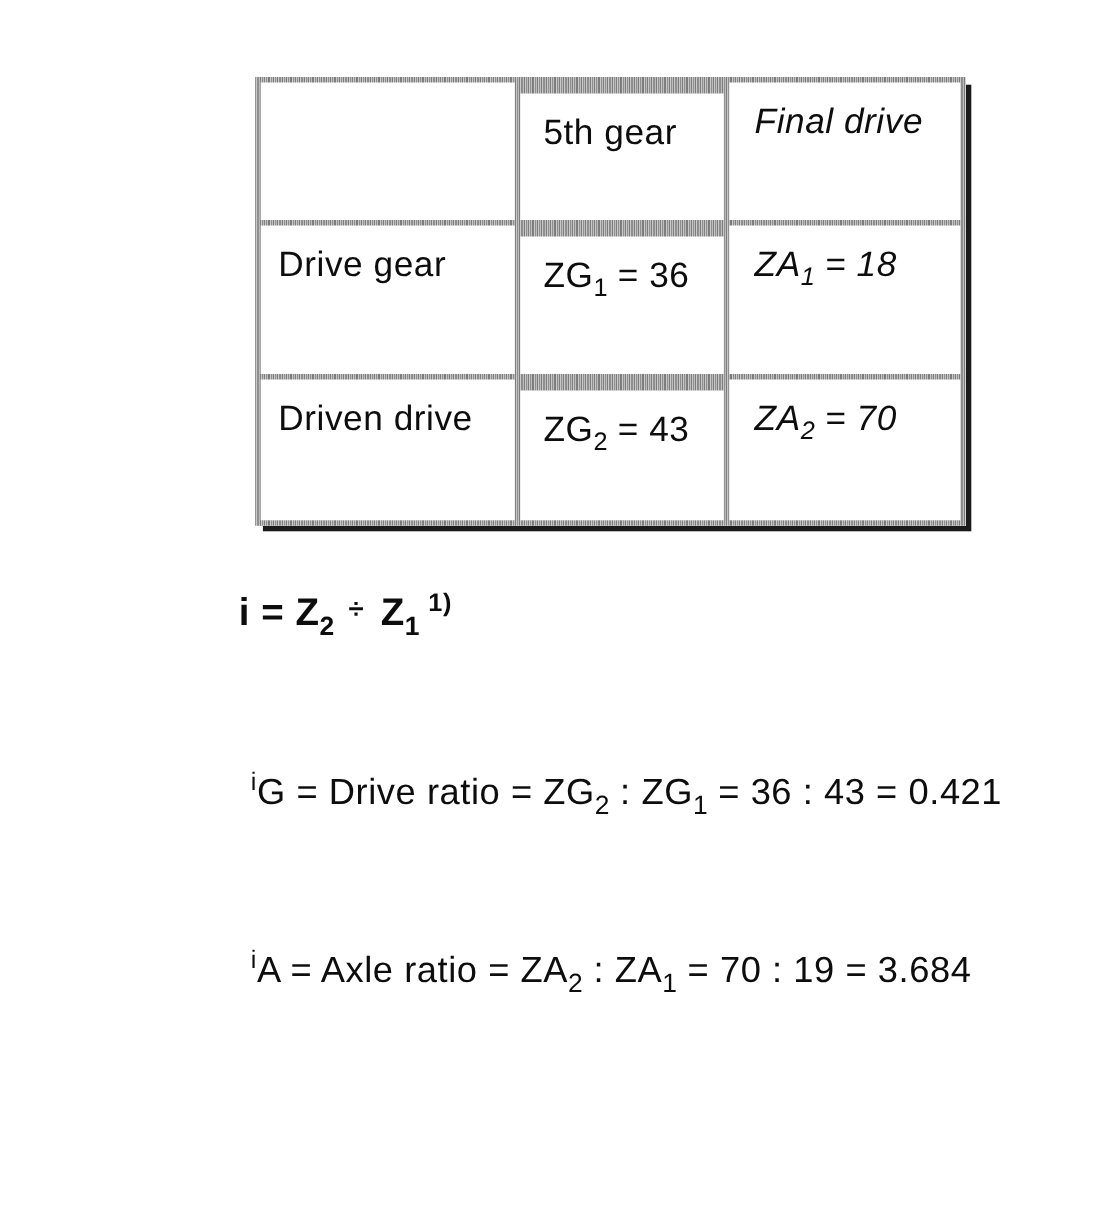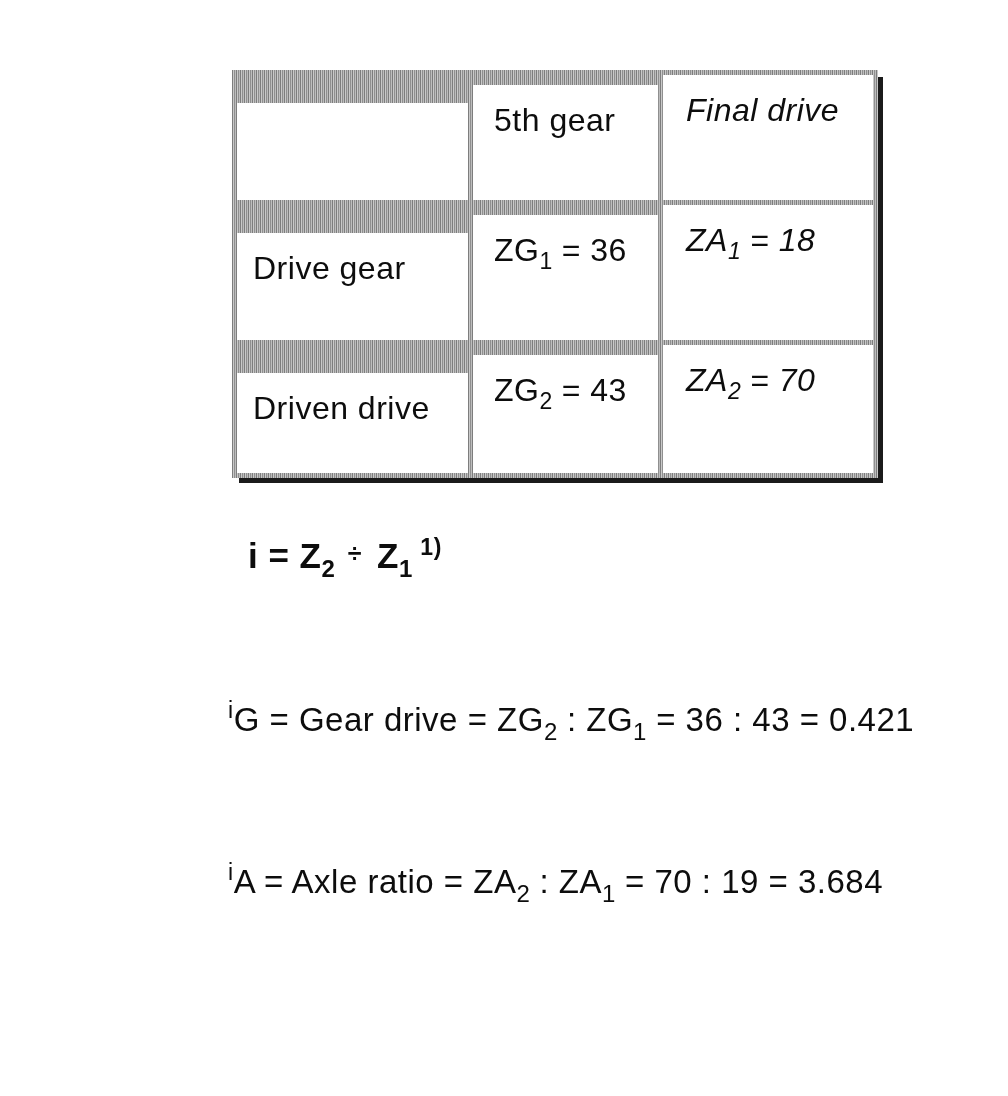--- a/index.html
+++ b/index.html
@@ -39,21 +39,21 @@
   .cell {
     background: #ffffff;
     box-sizing: border-box;
     font-size: 32px;
     line-height: 36px;
     padding-top: 17px;
     white-space: pre;
     color: #0d0d0d;
     letter-spacing: 0.5px;
   }
-  .cell.c1 { padding-left: 16px; margin-top: 28px; }
+  .cell.c1 { padding-left: 16px; }
   .cell.c2 { padding-left: 21px; margin-top: 10px; }
   .cell.c3 { padding-left: 23px; font-style: italic; }
   .sub {
     font-size: 23px;
     vertical-align: -8px;
     letter-spacing: 0;
   }
   
   .formula {
     position: absolute;
@@ -65,21 +65,21 @@
   }
   .formula .sub {
     font-size: 24px;
     vertical-align: -9px;
   }
   .formula .sup {
     font-size: 23px;
     vertical-align: 13px;
   }
   .f1 {
-    left: 248px;
+    left: 217px;
     top: 527px;
     font-weight: bold;
     font-size: 35px;
   }
   .f1 .op {
     font-size: 25px;
     vertical-align: 6px;
     margin: 0 15px 0 13px;
   }
   .f1 .sup { margin-left: 8px; }
@@ -101,17 +101,17 @@
     <div class="cell c2"><span>ZG</span><span class="sub">1</span><span> = 36</span></div>
     <div class="cell c3"><span>ZA</span><span class="sub">1</span><span> = 18</span></div>
 
     <div class="cell c1">Driven drive</div>
     <div class="cell c2"><span>ZG</span><span class="sub">2</span><span> = 43</span></div>
     <div class="cell c3"><span>ZA</span><span class="sub">2</span><span> = 70</span></div>
   </div>
 
   <div class="formula f1"><span>i = Z</span><span class="sub">2</span><span class="op">÷</span><span>Z</span><span class="sub">1</span><span class="sup">1)</span></div>
 
-  <div class="formula f2"><span class="sup">i</span><span>G = Gear drive = ZG</span><span class="sub">2</span><span> : </span><span>ZG</span><span class="sub">1</span><span> = 36 : 43 = 0.421</span></div>
+  <div class="formula f2"><span class="sup">i</span><span>G = Drive ratio = ZG</span><span class="sub">2</span><span> : </span><span>ZG</span><span class="sub">1</span><span> = 36 : 43 = 0.421</span></div>
 
   <div class="formula f3"><span class="sup">i</span><span>A = Axle ratio = ZA</span><span class="sub">2</span><span> : </span><span>ZA</span><span class="sub">1</span><span> = 70 : 19 = 3.684</span></div>
 
 </div>
 
 </body></html>

